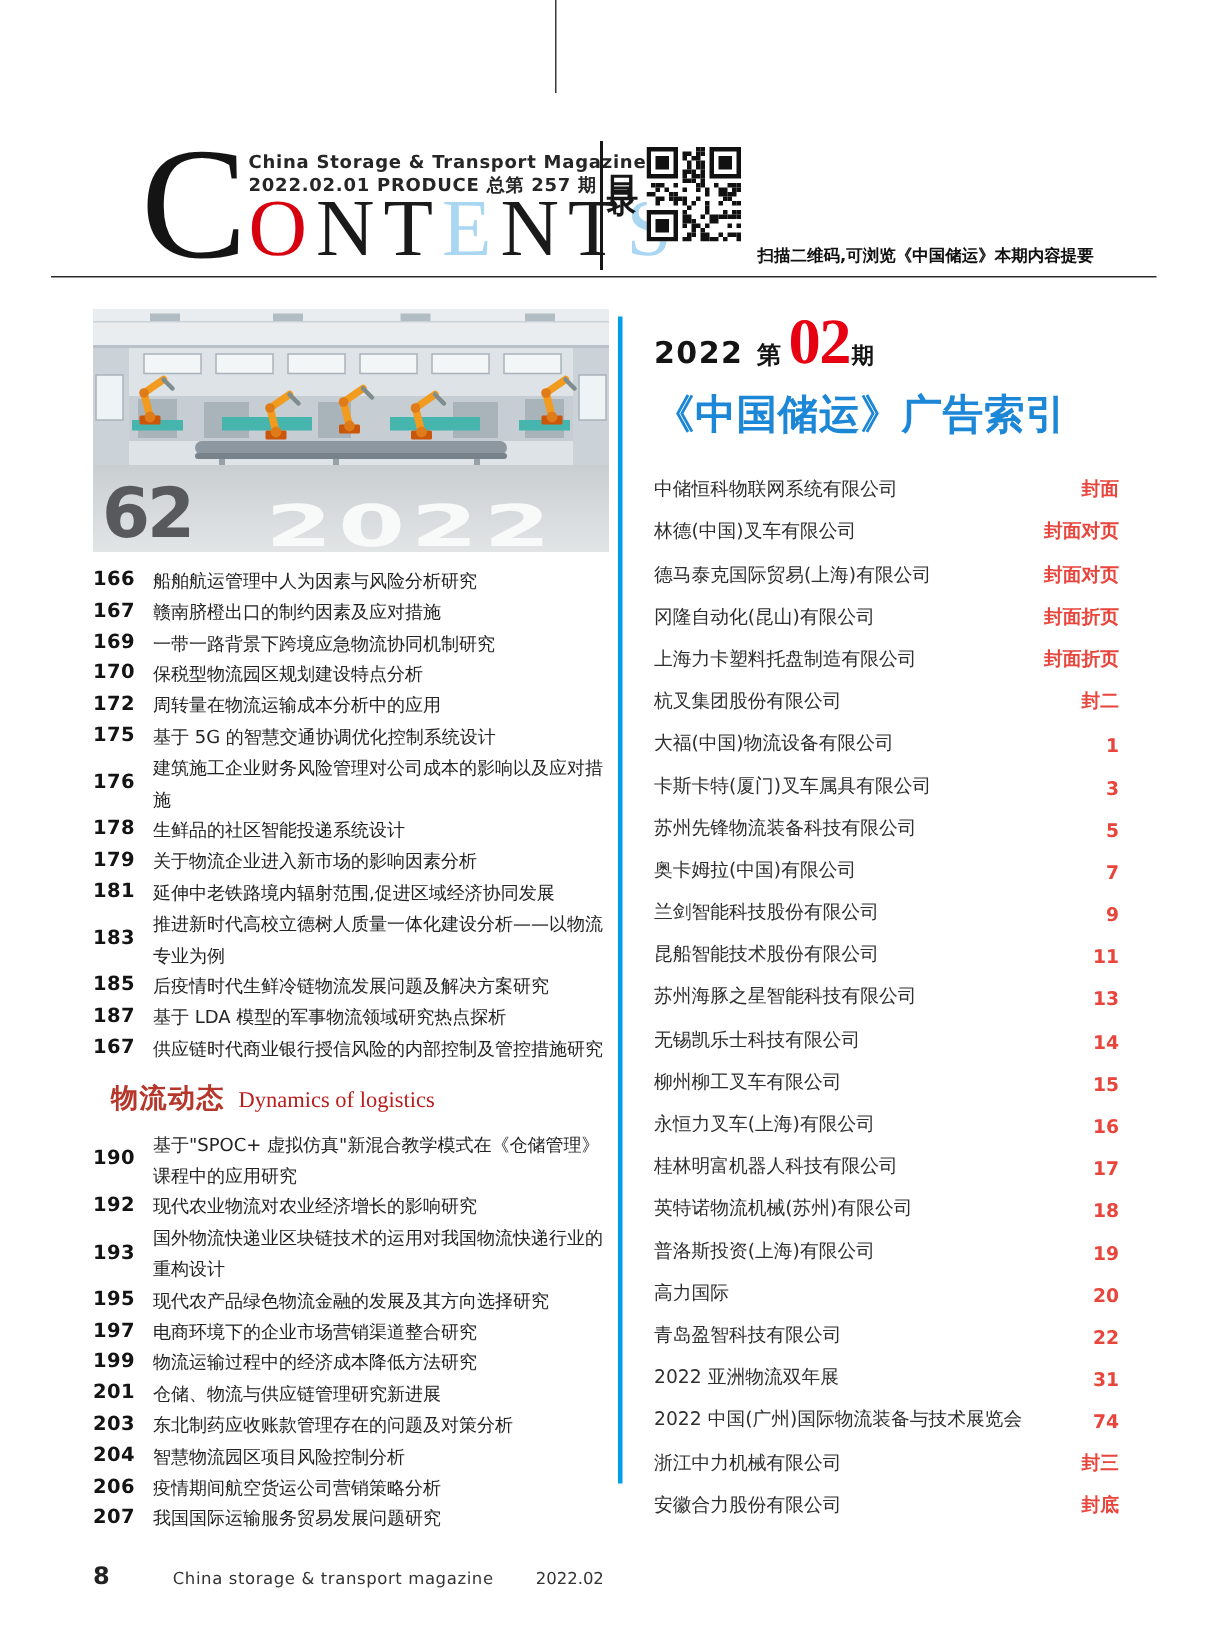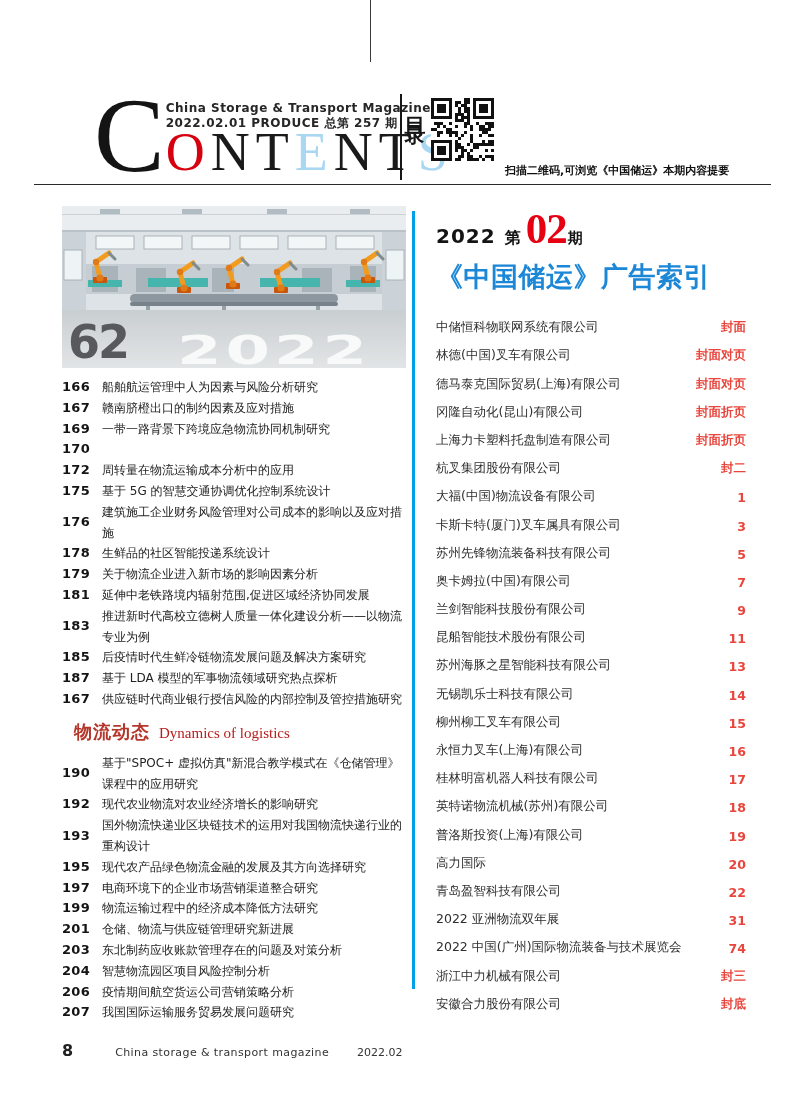--- a/index.html
+++ b/index.html
@@ -302,20 +302,21 @@
         <div class="toc-row">
           <span class="toc-num">167</span>
           <span class="toc-title">赣南脐橙出口的制约因素及应对措施</span>
         </div>
         <div class="toc-row">
           <span class="toc-num">169</span>
           <span class="toc-title">一带一路背景下跨境应急物流协同机制研究</span>
         </div>
         <div class="toc-row">
           <span class="toc-num">170</span>
+          <span class="toc-title">保税型物流园区规划建设特点分析</span>
         </div>
         <div class="toc-row">
           <span class="toc-num">172</span>
           <span class="toc-title">周转量在物流运输成本分析中的应用</span>
         </div>
         <div class="toc-row">
           <span class="toc-num">175</span>
           <span class="toc-title">基于 5G 的智慧交通协调优化控制系统设计</span>
         </div>
         <div class="toc-row">

